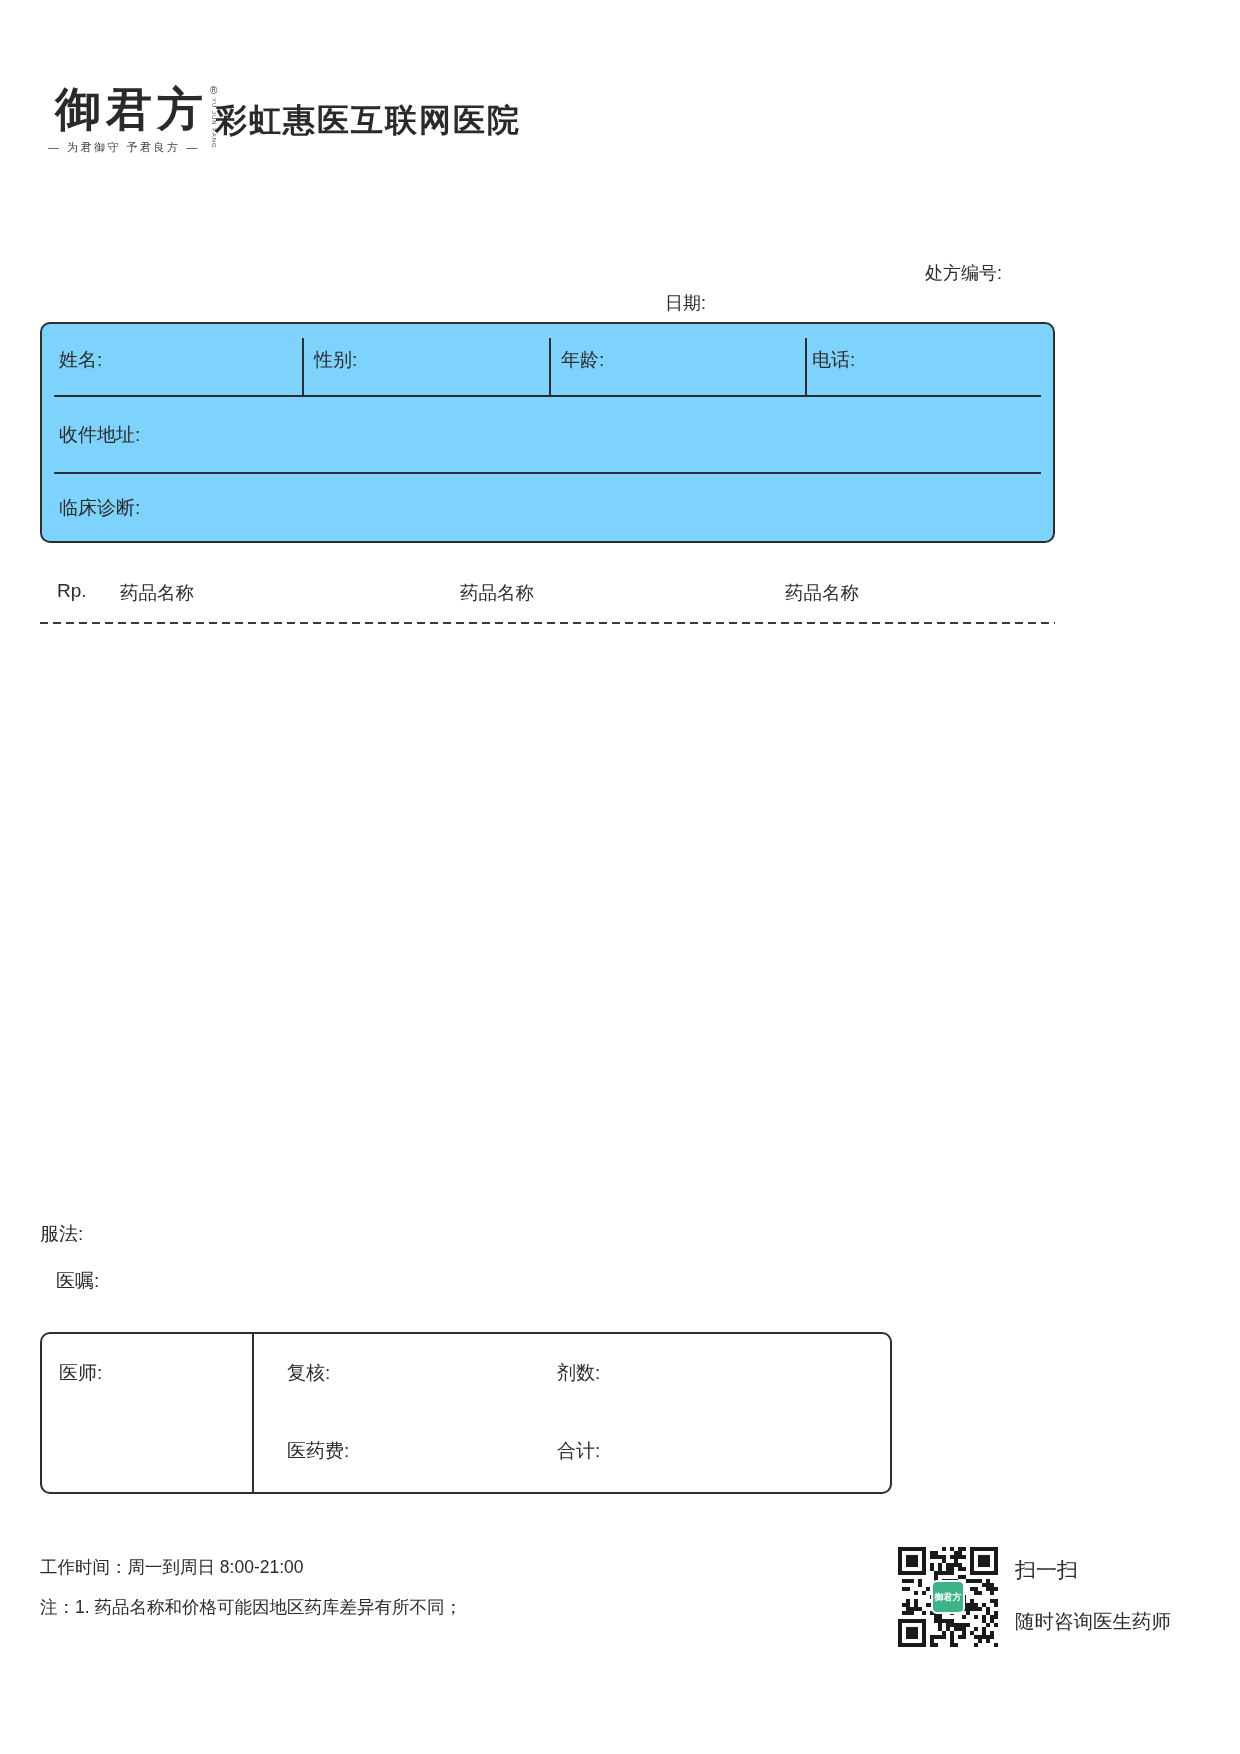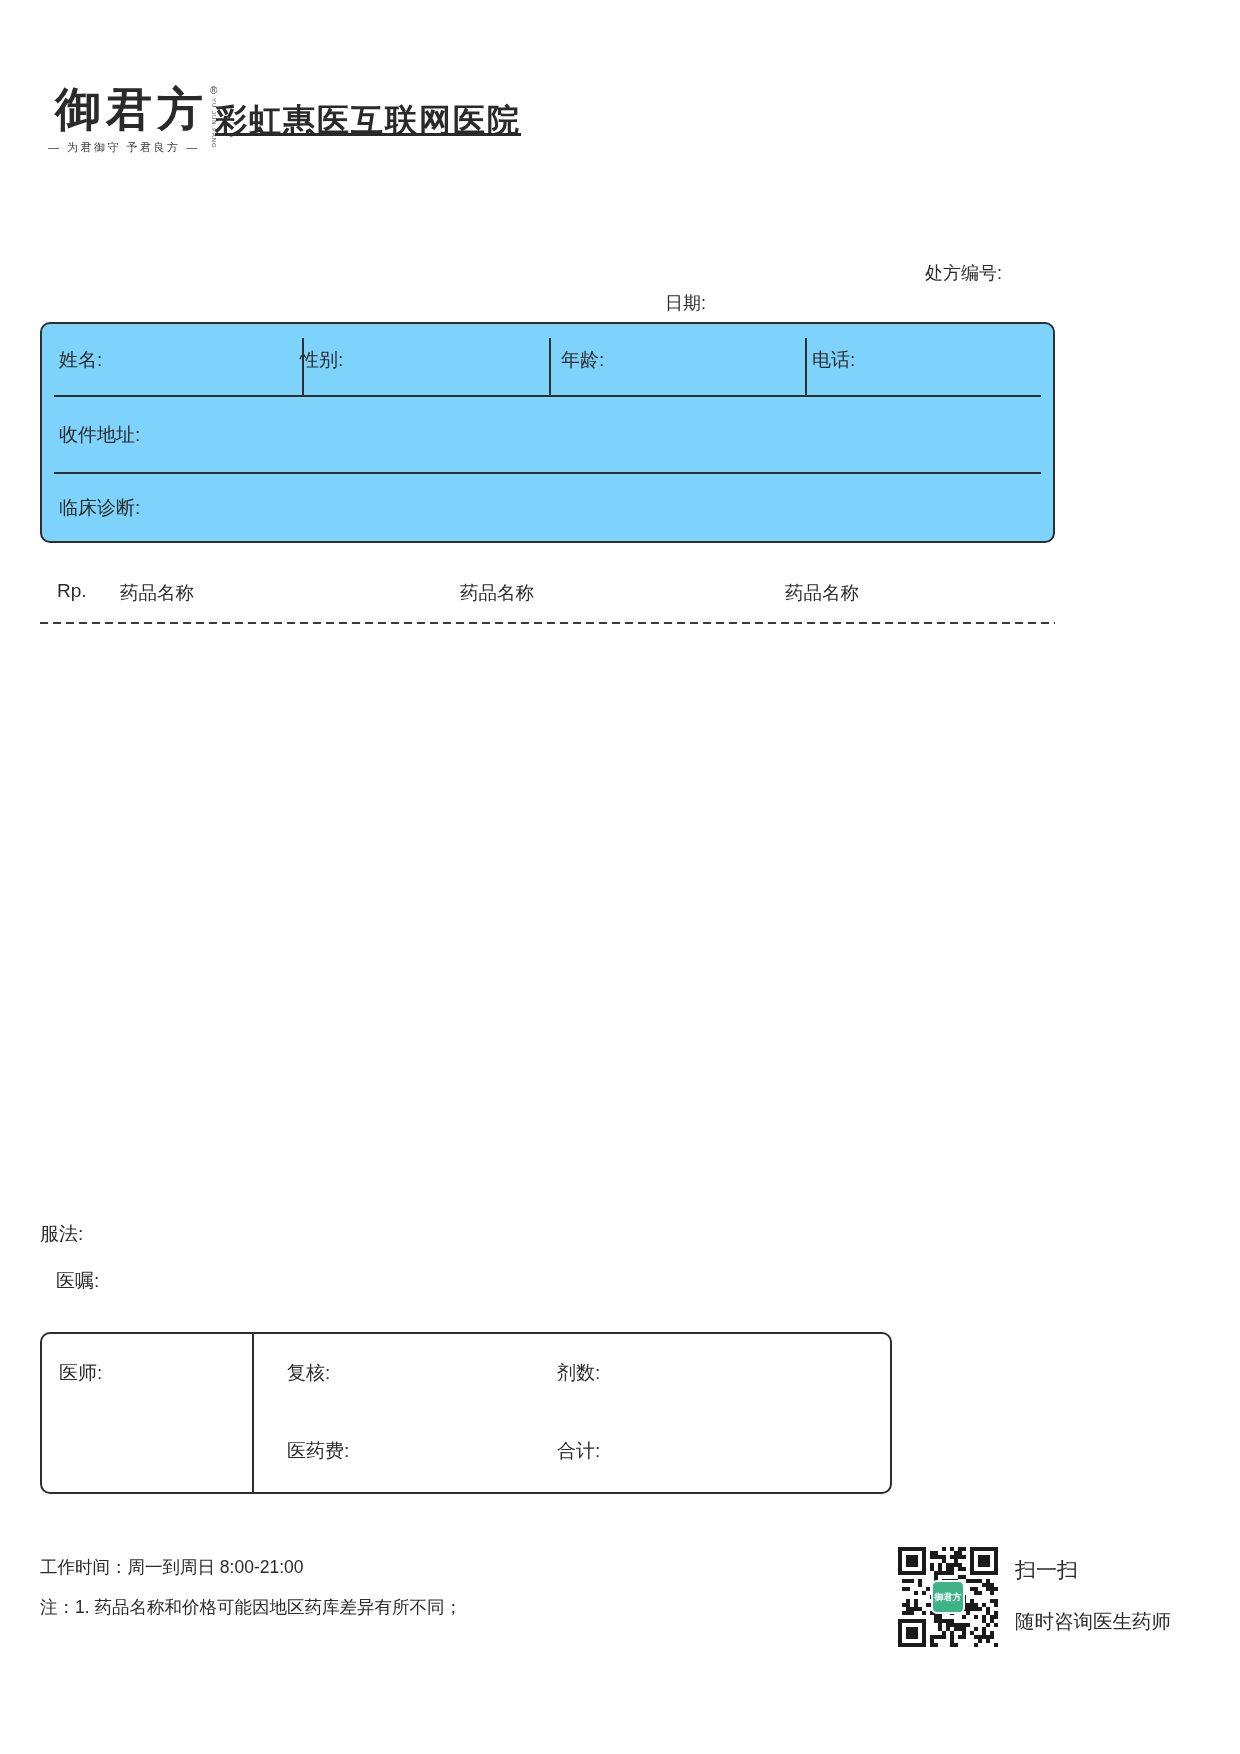--- a/index.html
+++ b/index.html
@@ -21,41 +21,41 @@
   .logo-reg { font-size:10px; color:#444; line-height:1; }
   .logo-vert {
     writing-mode:vertical-rl; font-size:6px; letter-spacing:1px; color:#555;
     margin-top:2px; font-family:"Liberation Sans", sans-serif;
   }
   .logo-tagline {
     left:48px; top:140px; font-size:11px; letter-spacing:2.5px; color:#3a3a3a; white-space:nowrap;
   }
   .hospital-title {
     left:215px; top:99px; font-size:32px; font-weight:800; letter-spacing:2px;
-    color:#2a2a2a; white-space:nowrap; font-family:"DejaVu Sans", sans-serif;text-decoration:underline;
+    color:#2a2a2a; white-space:nowrap; font-family:"DejaVu Sans", sans-serif;
   }
 
   
   .notice { left:40px; top:262px; font-size:17.5px; color:#2b2b2b; white-space:nowrap; }
   .date-label { left:665px; top:261px; font-size:18px;margin-top:30px; }
   .rxno-label { left:925px; top:261px; font-size:18px; }
 
   
   .patient-box {
     left:40px; top:322px; width:1015px; height:221px;
     border:2.5px solid #2e2e2e; border-radius:10px; background:#7dd3fc;
     display:flex; flex-direction:column;justify-content:space-between;
   }
   .p-row { position:relative; display:flex; align-items:center; }
   .p-row1 { height:71px; }
   .p-row2 { height:75px; }
   .p-row3 { flex:1; }
   .p-label { font-size:19px; color:#2b2b2b; white-space:nowrap; }
   .cell-name   { position:absolute; left:17px; }
-  .cell-gender { position:absolute; left:258px; }
+  .cell-gender { position:absolute; left:272px; }
   .cell-age    { position:absolute; left:519px; }
   .cell-phone  { position:absolute; left:770px; }
   .vdiv { position:absolute; top:14px; bottom:0; width:1.8px; background:#2e2e2e; }
   .vdiv1 { left:260px; } .vdiv2 { left:507px; } .vdiv3 { left:763px; }
   .hline { margin:0 12px; border-top:2.2px solid #2e2e2e; }
   .addr-label, .diag-label { margin-left:17px; }
 
   
   .rp-row { left:40px; top:580px; width:1015px; height:26px; }
   .rp-label { position:absolute; left:17px; top:0; font-size:19px; color:#2b2b2b; }

